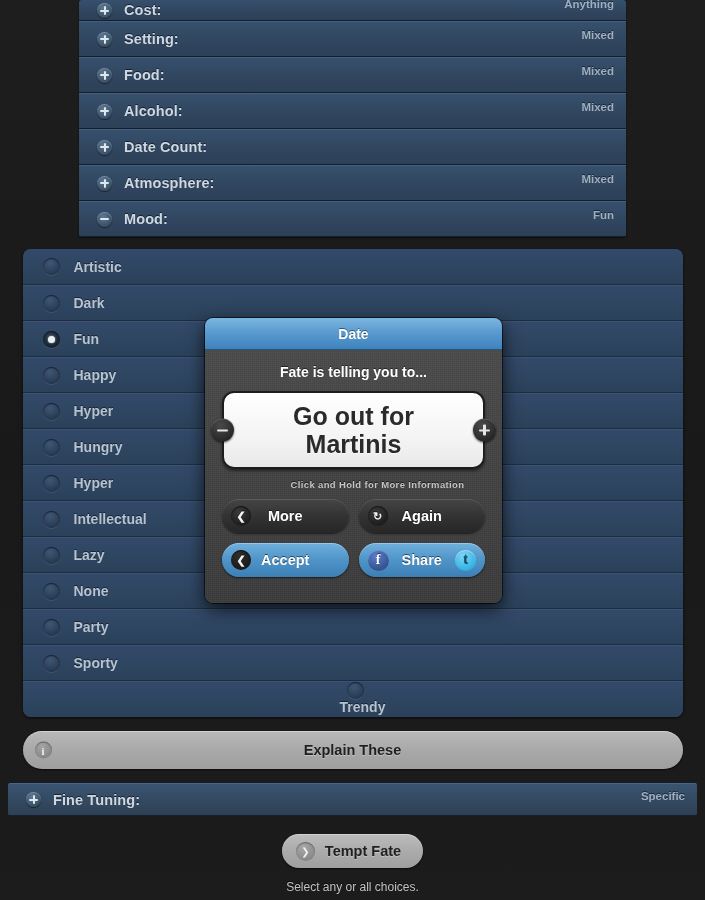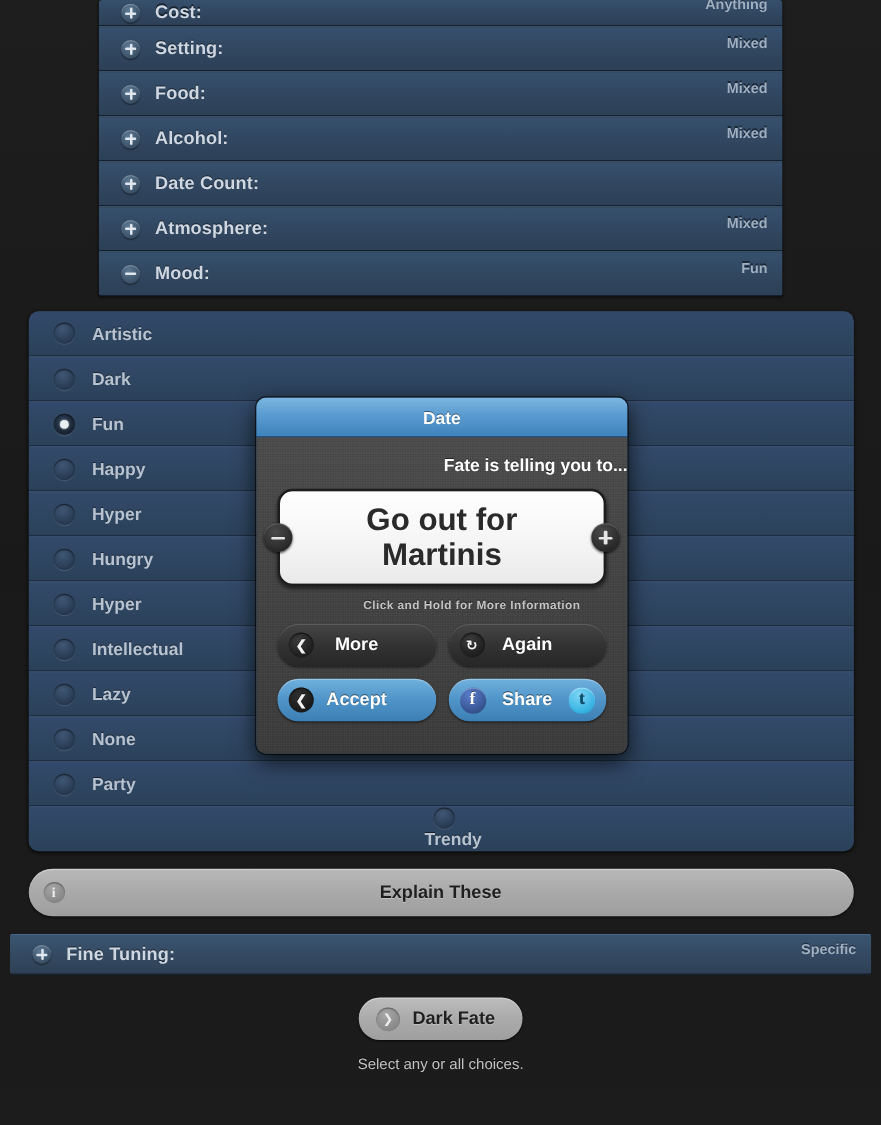--- a/index.html
+++ b/index.html
@@ -235,21 +235,21 @@
     text-shadow: 0 -1px 0 rgba(0,0,0,.45);
   }
   .modal-body {
     background:
       repeating-linear-gradient(0deg, rgba(255,255,255,.018) 0 1px, rgba(0,0,0,.018) 1px 2px),
       repeating-linear-gradient(90deg, rgba(255,255,255,.015) 0 1px, rgba(0,0,0,.015) 1px 2px),
       linear-gradient(180deg, #4a4a4a 0%, #424242 50%, #3b3b3b 100%);
     padding: 14px 0 16px;
   }
   .modal-sub {
-    text-align: right;
+    text-align: center;
     color: #ffffff;
     font-size: 14px;
     font-weight: bold;
     text-shadow: 0 -1px 0 rgba(0,0,0,.55);
     margin-bottom: 11px;
   }
   .card-wrap {
     position: relative;
     margin: 0 17px;
   }
@@ -461,20 +461,24 @@
         <span class="radio"></span>
         <span class="opt-label">Lazy</span>
       </div>
       <div class="opt-row">
         <span class="radio"></span>
         <span class="opt-label">None</span>
       </div>
       <div class="opt-row">
         <span class="radio"></span>
         <span class="opt-label">Party</span>
+      </div>
+      <div class="opt-row">
+        <span class="radio"></span>
+        <span class="opt-label">Sporty</span>
       </div>
       <div class="opt-row">
         <span class="radio"></span>
         <span class="opt-label">Trendy</span>
       </div>
     </div>
 
   <div class="explain-wrap">
     <div class="explain-btn">
       <span class="info-icon">i</span>
@@ -486,21 +490,21 @@
     <div class="fine-row">
       <span class="pm-icon"></span>
       <span class="acc-label">Fine Tuning:</span>
       <span class="acc-value">Specific</span>
     </div>
   </div>
 
   <div class="tempt-wrap">
     <div class="tempt-btn">
       <span class="chev-circle">❯</span>
-      <span class="tempt-label">Dark Fate</span>
+      <span class="tempt-label">Tempt Fate</span>
     </div>
   </div>
 
   <div class="hint">Select any or all choices.</div>
 
   <div class="modal">
     <div class="modal-title">Date</div>
     <div class="modal-body">
       <div class="modal-sub">Fate is telling you to...</div>
 

